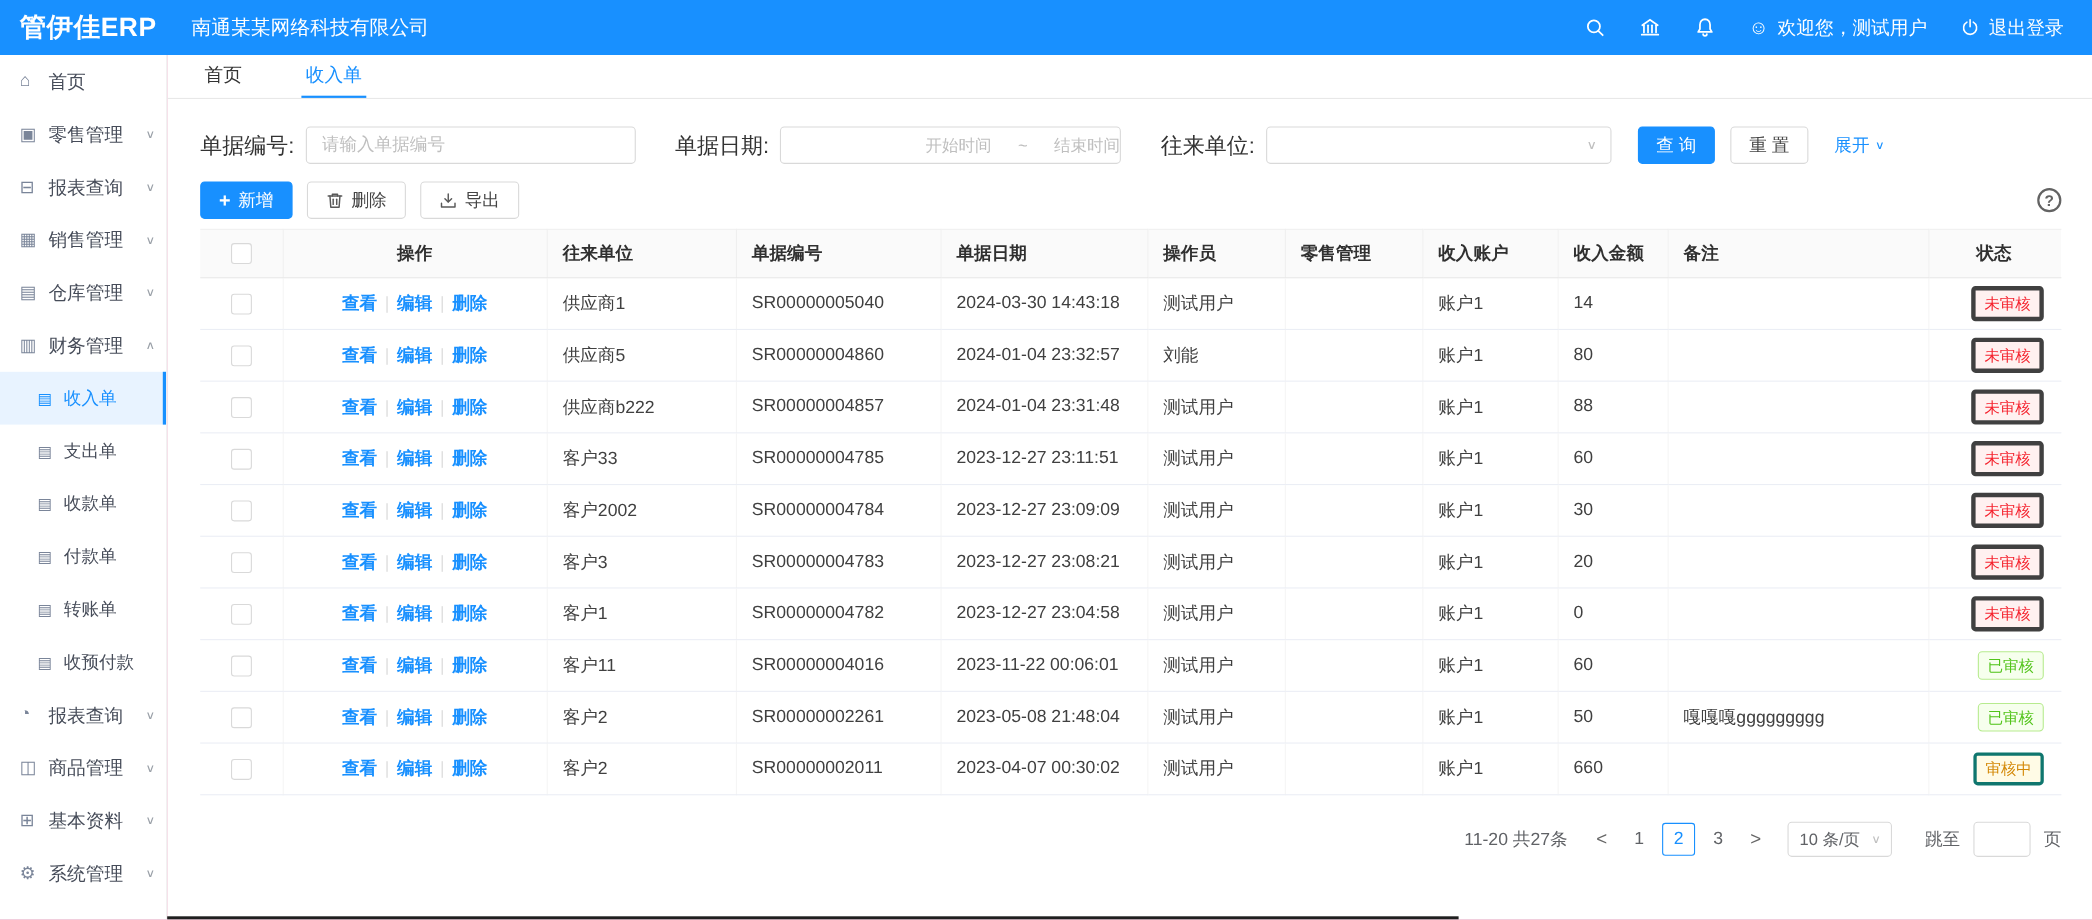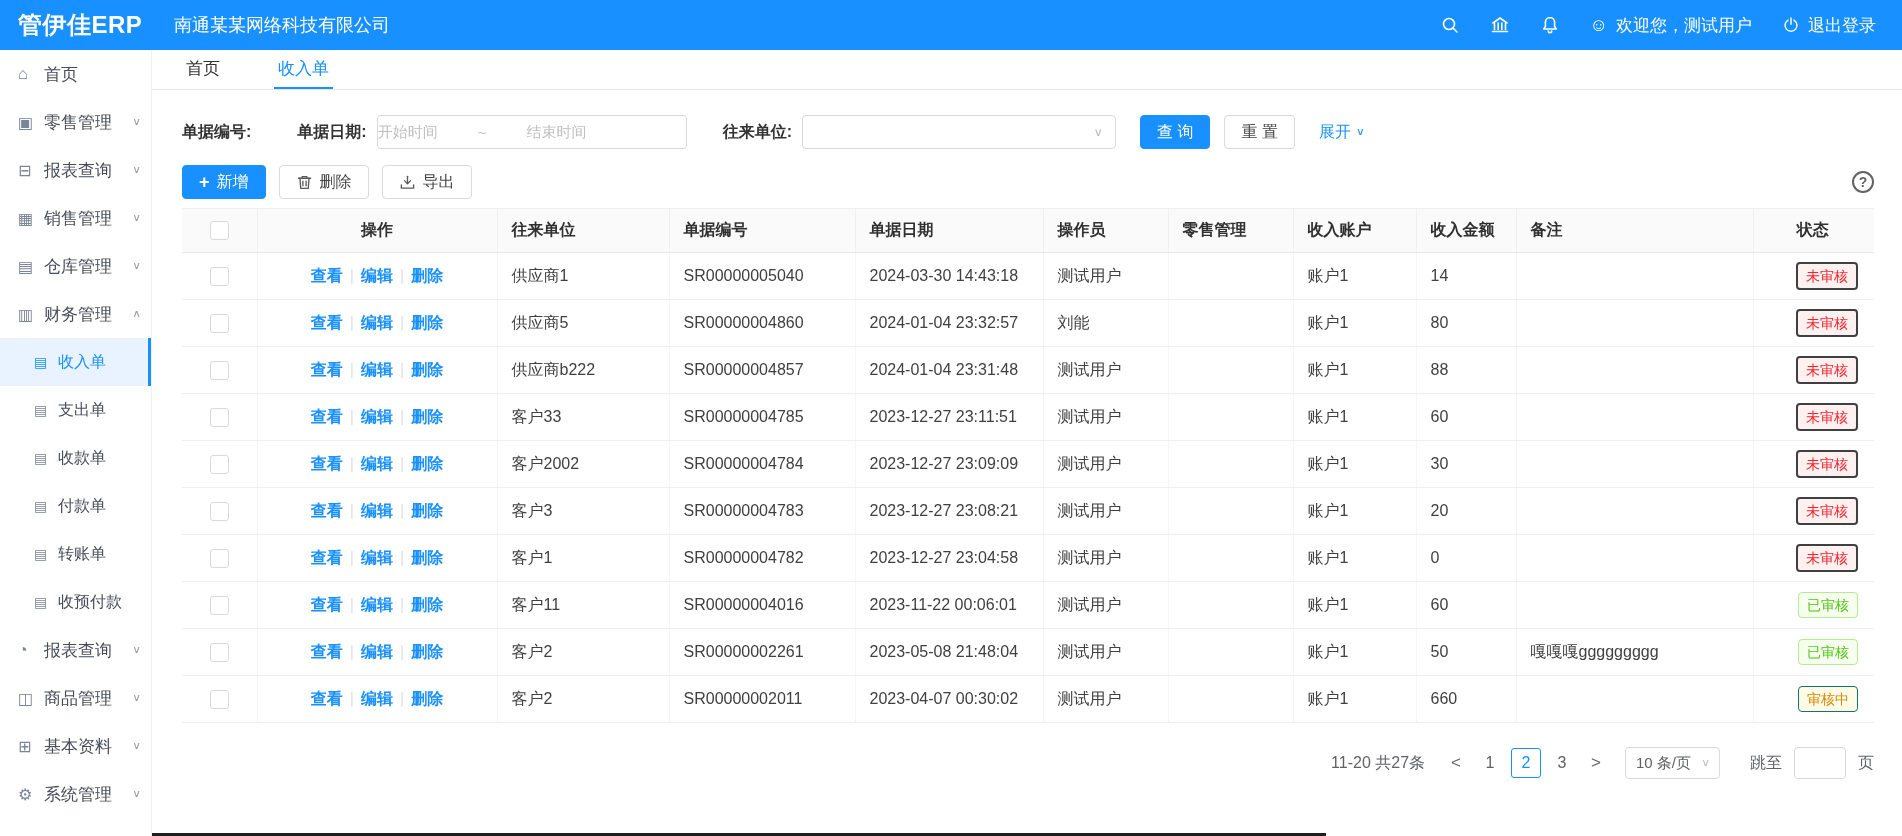--- a/index.html
+++ b/index.html
@@ -34,27 +34,27 @@
 
   
   .content{position:absolute;left:152px;top:50px;right:0;bottom:0;background:#fff;overflow:hidden}
   .tabbar{height:40px;border-bottom:1px solid #e8e8e8;display:flex;align-items:stretch;padding-left:30px}
   .tab{font-size:17px;color:#333;display:flex;align-items:center;padding:0 4px;margin-right:50px;
     border-bottom:2px solid transparent;cursor:pointer}
   .tab.active{color:#1890ff;border-bottom-color:#1890ff}
 
   
   .filter-row{display:flex;align-items:center;margin:25px 28px 0 30px;white-space:nowrap}
-  .f-label{font-weight:bold;font-size:16px;margin-right:10px}
+  .f-label{font-weight:normal;font-size:20px;margin-right:10px}
   .f-label.gap{margin-left:36px}
   .f-input{width:300px;height:34px;border:1px solid #d9d9d9;border-radius:4px;padding:0 14px;
     font-size:16px;color:#333;outline:none;font-family:inherit}
   .f-input::placeholder{color:#bfbfbf}
   .date-range{width:310px;height:34px;border:1px solid #d9d9d9;border-radius:4px;display:flex;
-    align-items:center;justify-content:flex-start;gap:40px;font-size:15px;color:#bfbfbf}
+    align-items:center;justify-content:flex-end;gap:24px;font-size:15px;color:#bfbfbf}
   .f-select{width:314px;height:34px;border:1px solid #d9d9d9;border-radius:4px;position:relative;cursor:pointer}
   .f-select .chev{position:absolute;right:12px;top:50%;transform:translateY(-50%) scaleY(.85);
     color:#bfbfbf;font-size:13px}
   .btn{height:34px;padding:0 16px;border:1px solid #d9d9d9;background:#fff;border-radius:4px;
     font-size:16px;color:#444;display:inline-flex;align-items:center;gap:7px;cursor:pointer;font-family:inherit}
   .btn.primary{background:#1890ff;border-color:#1890ff;color:#fff}
   .filter-row .btn.primary{margin-left:24px}
   .filter-row .btn+.btn{margin-left:14px}
   .expand-link{color:#1890ff;font-size:16px;margin-left:24px;display:inline-flex;align-items:center;
     gap:5px;cursor:pointer;text-decoration:none}
@@ -80,23 +80,23 @@
     border-right:1px solid #f5f5f5;color:#404040;white-space:nowrap;overflow:hidden}
   td:last-child{border-right:none}
   .c-check{text-align:center;padding:0}
   .checkbox{display:inline-block;width:19px;height:19px;border:1px solid #d9d9d9;border-radius:3px;
     background:#fff;vertical-align:middle;cursor:pointer}
   .c-op{text-align:center}
   .op{color:#1890ff;font-weight:bold;cursor:pointer;text-decoration:none}
   .sep{color:#e0e0e0;margin:0 7px}
   .c-status{text-align:right;padding-right:16px}
   .badge{display:inline-block;font-size:14px;line-height:1;padding:5px 8px;border-radius:4px}
-  .badge.pending{color:#f5222d;background:#fff1f0;border:2px solid #404040}
+  .badge.pending{color:#f5222d;background:#fff1f0;border:4px solid #404040}
   .badge.approved{color:#52c41a;background:#f6ffed;border:1px solid #b7eb8f}
-  .badge.auditing{color:#d48806;background:#fffbe6;border:1px solid #0f766e}
+  .badge.auditing{color:#d48806;background:#fffbe6;border:3px solid #0f766e}
 
   
   .pagination{display:flex;align-items:center;justify-content:flex-end;margin:24px 28px 0 30px;
     font-size:16px;color:#606266;gap:6px}
   .total{margin-right:12px}
   .arrow{padding:0 8px;color:#666;cursor:pointer;font-size:17px}
   .page-list{display:inline-flex;gap:6px;align-items:center}
   .page{min-width:30px;height:30px;display:inline-flex;align-items:center;justify-content:center;
     cursor:pointer;border-radius:3px;color:#606266;padding:0 4px}
   .page.current{border:1px solid #1890ff;color:#1890ff;background:#fff}
@@ -236,20 +236,21 @@
 
   <main class="content">
 
     <div class="tabbar">
         <div class="tab">首页</div>
         <div class="tab active">收入单</div>
       </div>
 
     <div class="filter-row">
       <label class="f-label">单据编号:</label>
+      <input class="f-input" placeholder="请输入单据编号" style="">
       <label class="f-label gap">单据日期:</label>
       <div class="date-range">
         <span>开始时间</span>
         <span>~</span>
         <span>结束时间</span>
       </div>
       <label class="f-label gap">往来单位:</label>
       <div class="f-select">
         <span class="chev">∨</span>
       </div>

